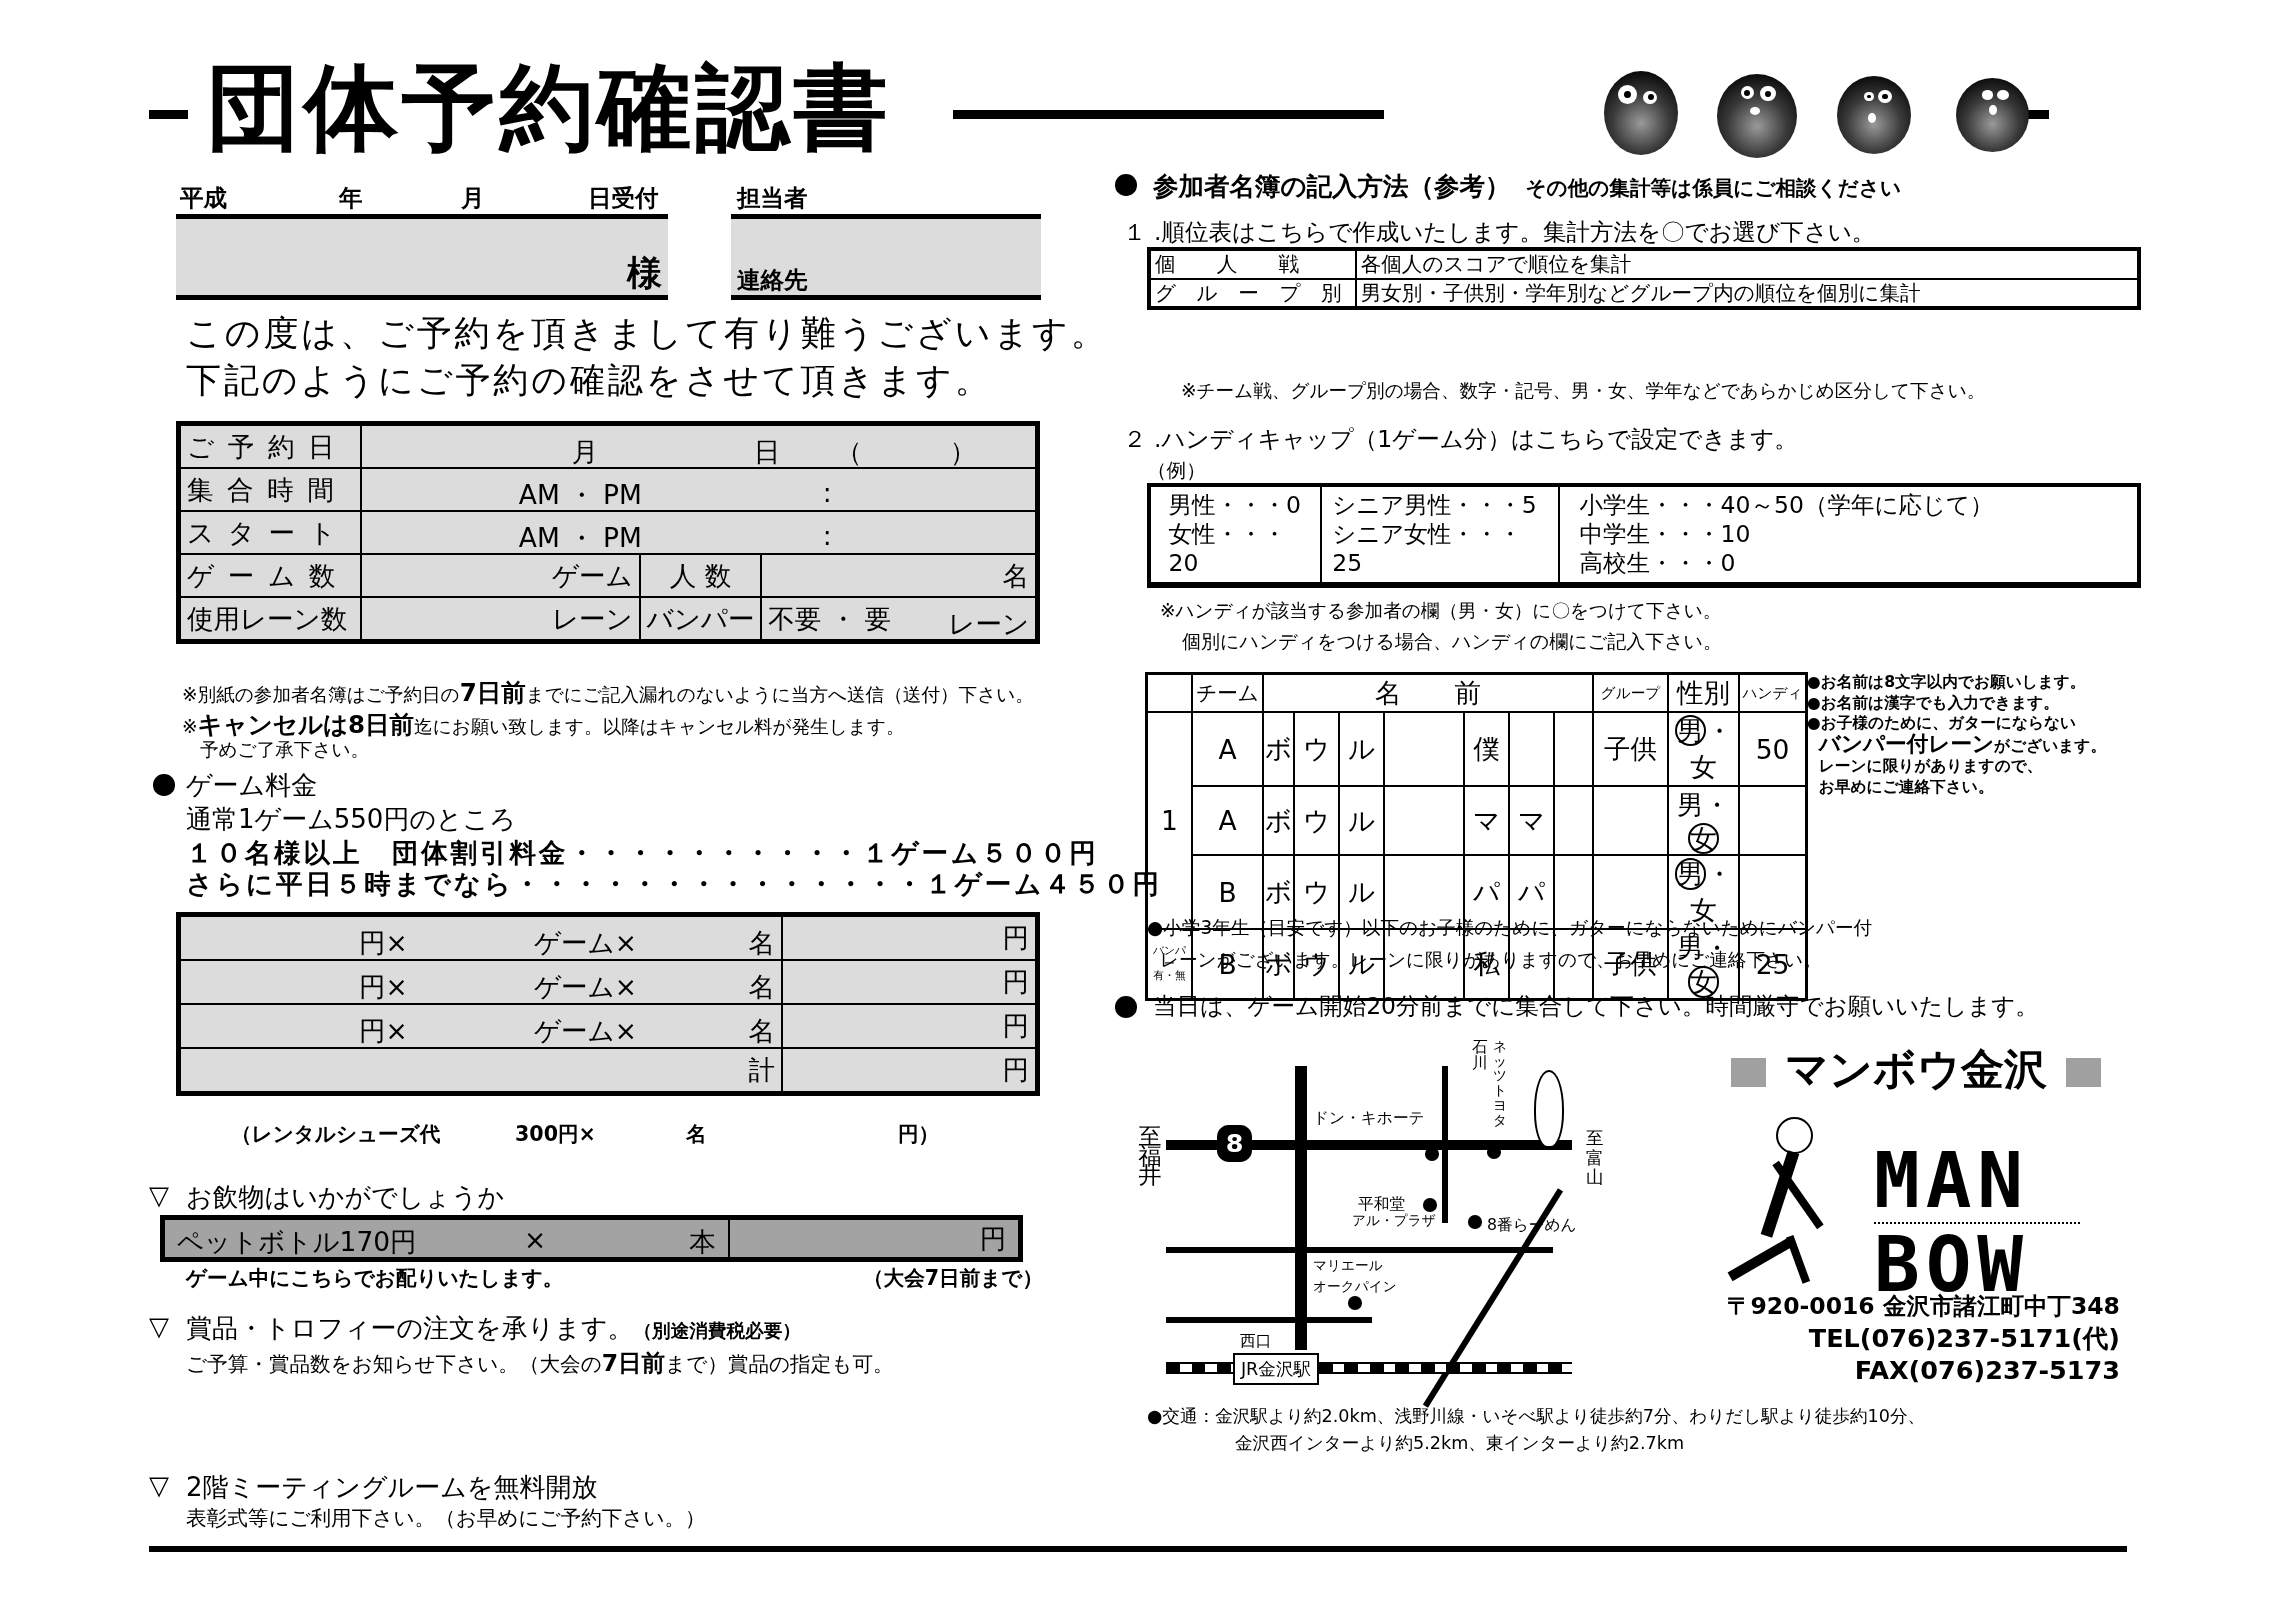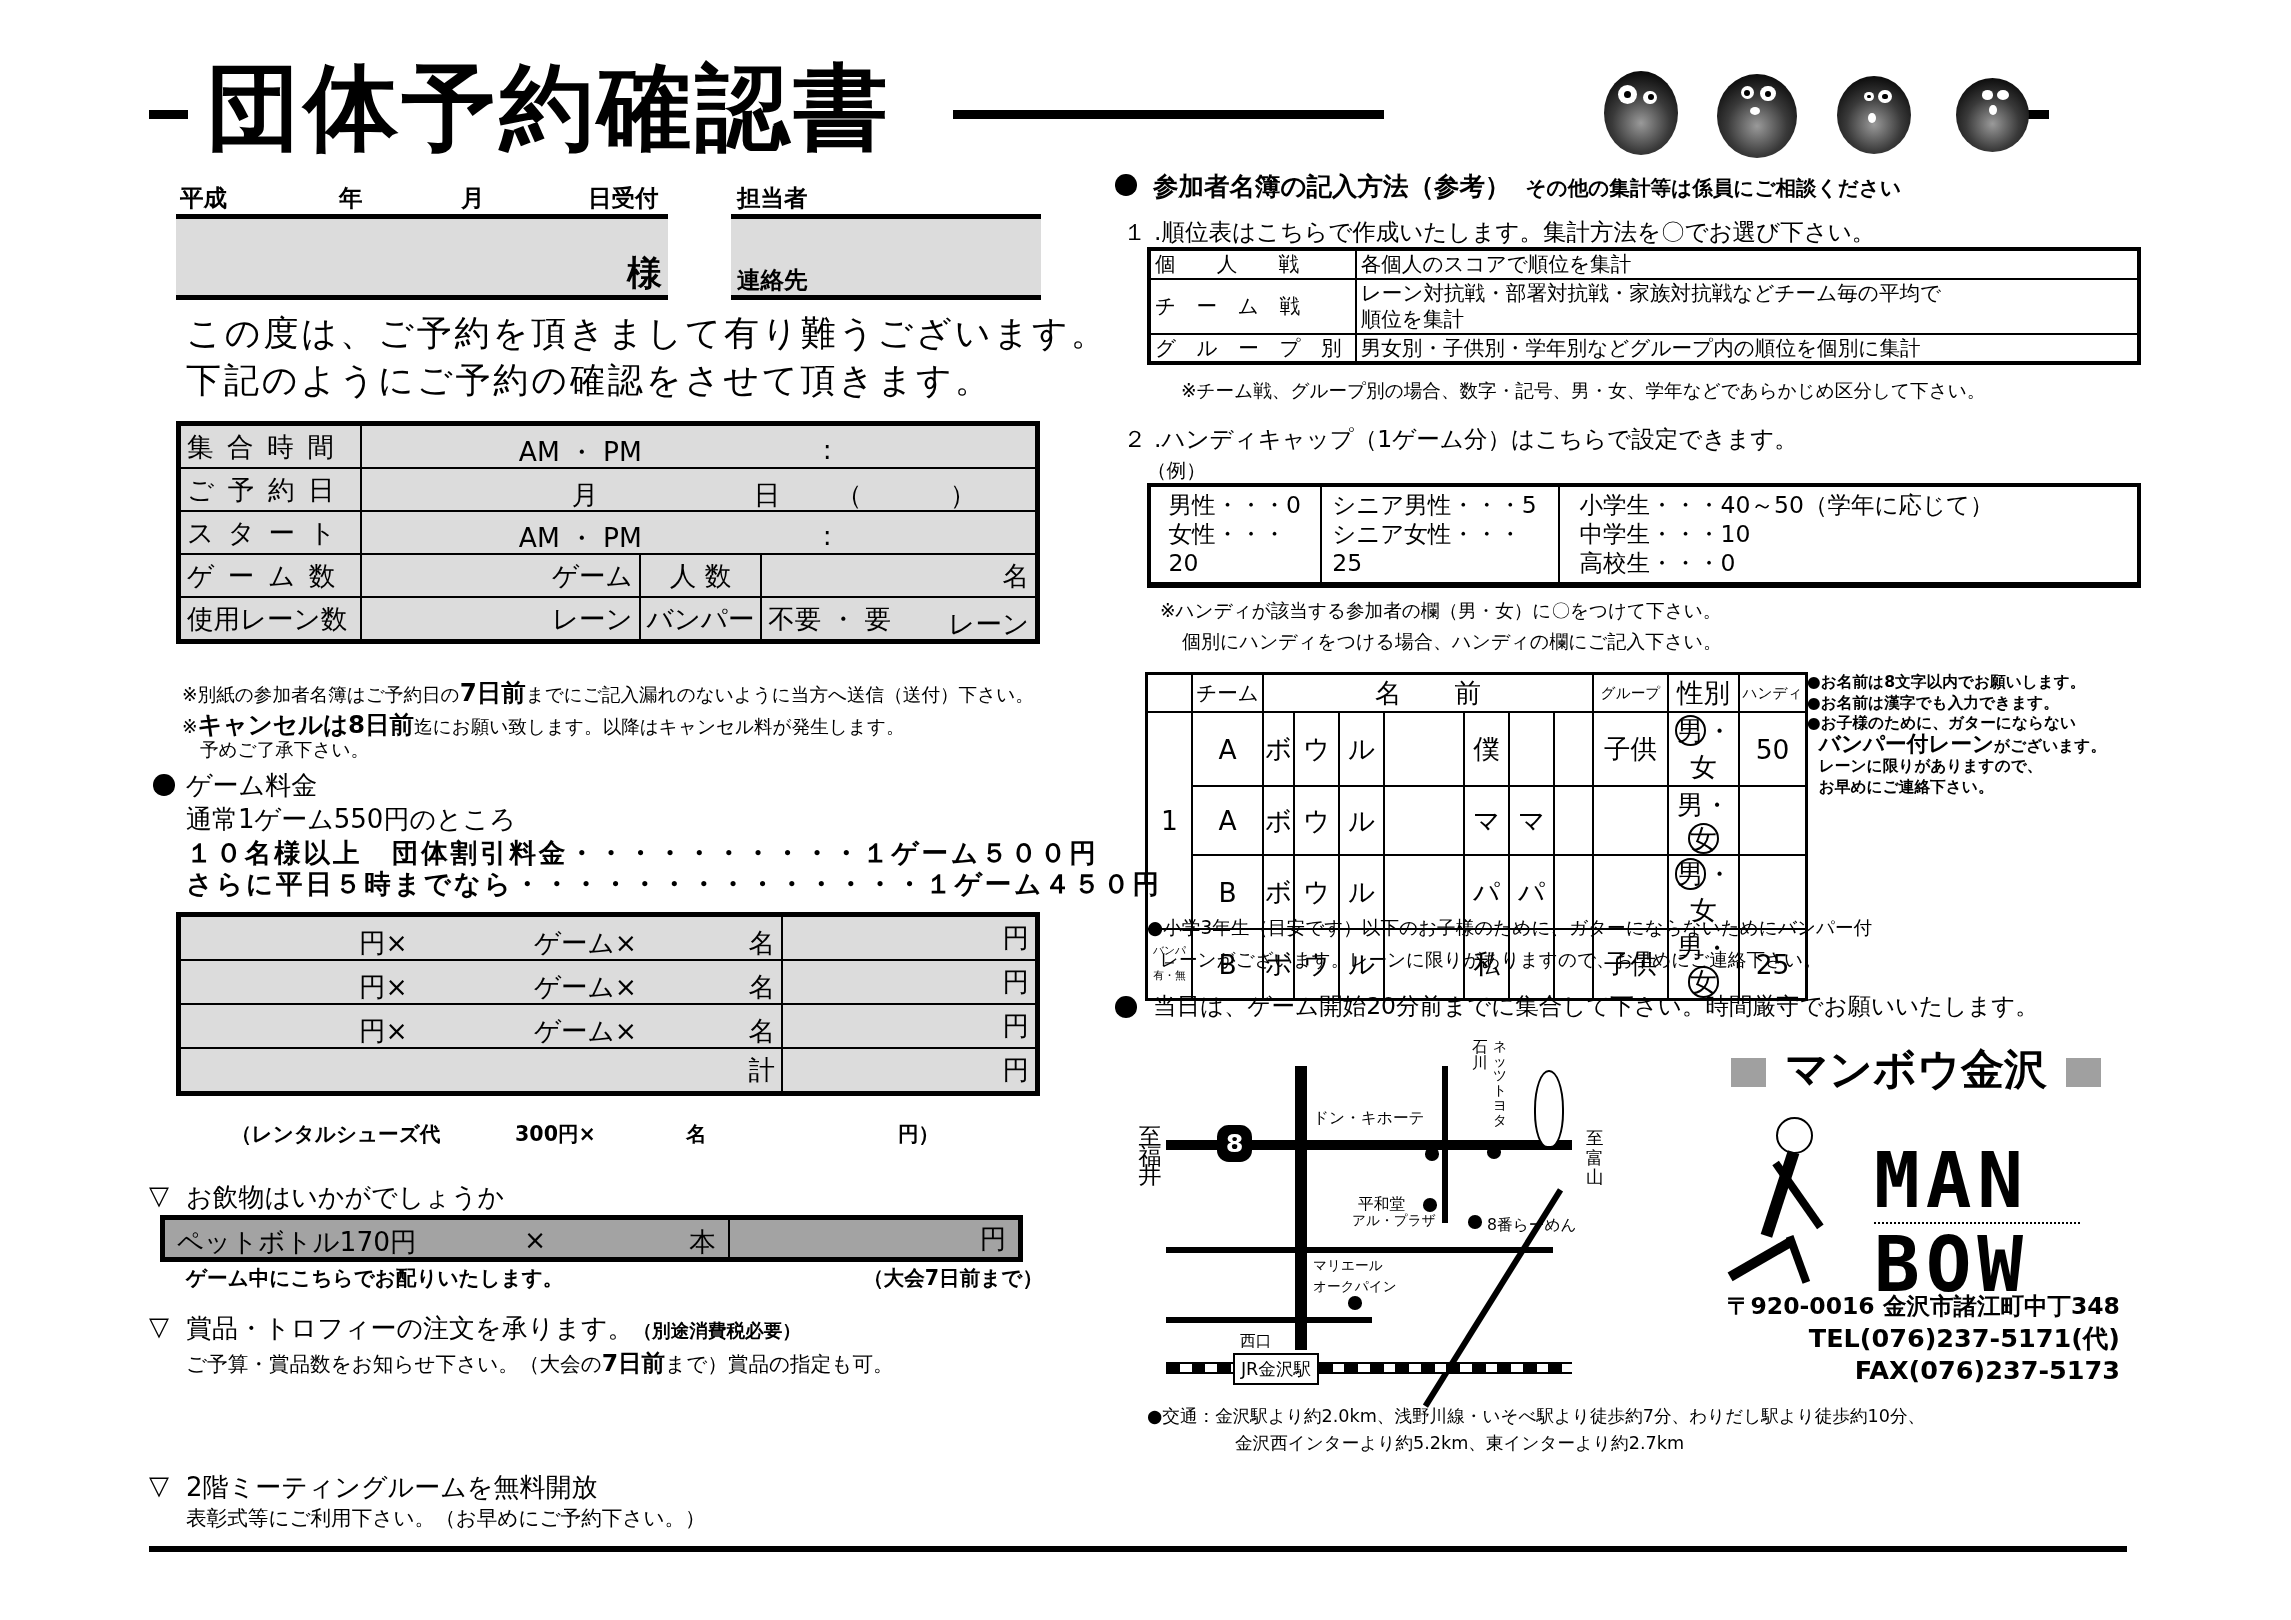--- a/index.html
+++ b/index.html
@@ -118,36 +118,36 @@
 <div class="box-gray" style="left:731px;top:214px;width:310px;height:76px;">
   <span class="abs hlabel" style="left:5.9px;top:45px;">連絡先</span>
 </div>
 
 <div class="abs greet" style="top:310px;">この度は、ご予約を頂きまして有り難うございます。</div>
 <div class="abs greet" style="top:357px;">下記のようにご予約の確認をさせて頂きます。</div>
 
 <table class="res-table">
   <tbody>
       <tr>
-    <td class="lab">集合時間</td>
-    <td colspan="3" style="position:relative;">
-      <span style="position:absolute;left:157px;top:7.8px;">AM ・ PM</span>
-      <span style="position:absolute;left:461px;top:7.8px;">:</span>
-    </td>
-  </tr>
-  <tr>
     <td class="lab">ご予約日</td>
     <td colspan="3" style="text-align:center;position:relative;">
       <span style="position:absolute;left:210px;top:7.8px;">月</span>
       <span style="position:absolute;left:392px;top:7.8px;">日</span>
       <span style="position:absolute;left:474px;top:7.8px;">（</span>
       <span style="position:absolute;left:588px;top:7.8px;">）</span>
     </td>
   </tr>
   <tr>
+    <td class="lab">集合時間</td>
+    <td colspan="3" style="position:relative;">
+      <span style="position:absolute;left:157px;top:7.8px;">AM ・ PM</span>
+      <span style="position:absolute;left:461px;top:7.8px;">:</span>
+    </td>
+  </tr>
+  <tr>
     <td class="lab">スタート</td>
     <td colspan="3" style="position:relative;">
       <span style="position:absolute;left:157px;top:7.8px;">AM ・ PM</span>
       <span style="position:absolute;left:461px;top:7.8px;">:</span>
     </td>
   </tr>
   <tr>
     <td class="lab">ゲーム数</td>
     <td style="text-align:right;width:265px;">ゲーム</td>
     <td style="text-align:center;width:108px;">人 数</td>
@@ -255,25 +255,20 @@
   <span class="r-h" style="font-size:25.5px;">参加者名簿の記入方法（参考）</span>
   <span class="bold" style="font-size:20.6px;margin-left:9.8px;">その他の集計等は係員にご相談ください</span>
 </div>
 <div class="abs r-t" style="left:1123px;top:216px;">１ .順位表はこちらで作成いたします。集計方法を〇でお選び下さい。</div>
 
 <table class="rank-table">
   <tbody>
       <tr>
     <td style="width:196px;white-space:pre;">個　　人　　戦</td>
     <td>各個人のスコアで順位を集計</td>
-  </tr>
-  <tr>
-    <td style="white-space:pre;">チ　ー　ム　戦</td>
-    <td style="white-space:pre-line;">レーン対抗戦・部署対抗戦・家族対抗戦などチーム毎の平均で
-順位を集計</td>
   </tr>
   <tr>
     <td style="white-space:pre;">グ　ル　ー　プ　別</td>
     <td>男女別・子供別・学年別などグループ内の順位を個別に集計</td>
   </tr>
 </tbody>
   </table>
 <div class="abs" style="left:1153px;top:378px;font-size:18.6px;margin-left:28px;">※チーム戦、グループ別の場合、数字・記号、男・女、学年などであらかじめ区分して下さい。</div>
 
 <div class="abs r-t" style="left:1123px;top:423px;">２ .ハンディキャップ（1ゲーム分）はこちらで設定できます。</div>

